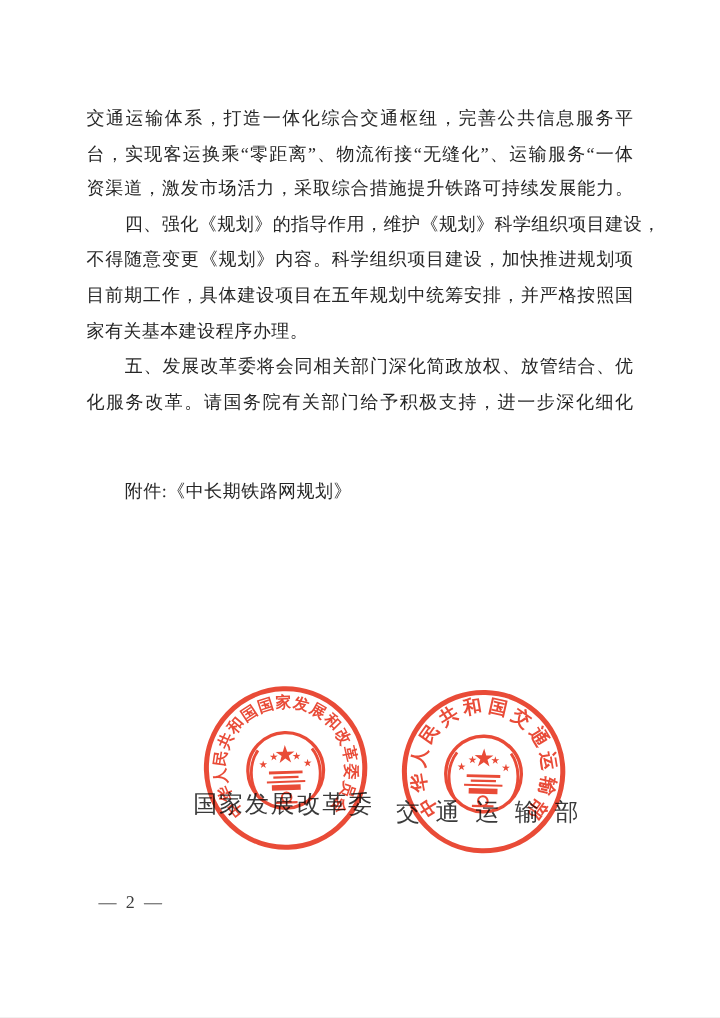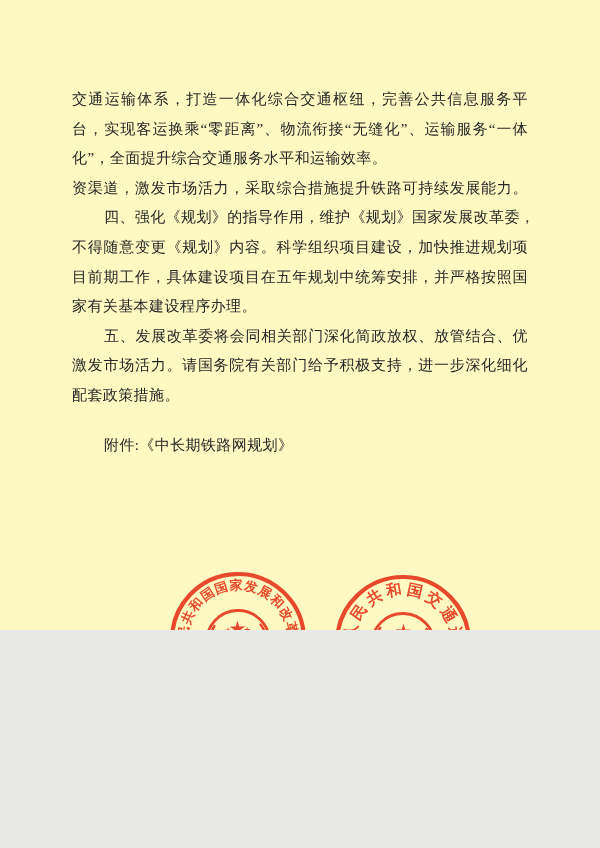--- a/index.html
+++ b/index.html
@@ -1,21 +1,21 @@
 <!DOCTYPE html>
 <html><head>
 <meta charset="utf-8">
 <style>
   html, body { margin: 0; padding: 0; background: #e8e8e6; }
   .page {
     position: relative;
     width: 600px;
-    height: 630px;
+    height: 848px;
     margin: 0 auto;
-    background: #fef9c3;
+    background: #ffffff;
     overflow: hidden;
     font-family: "Liberation Serif", "DejaVu Serif", serif;
   }
   
   .text-block {
     position: absolute;
     left: 72px;
     top: 85px;
     width: 456px;
   }
@@ -23,21 +23,21 @@
     font-size: 15px;
     line-height: 29.6px;
     height: 29.6px;
     letter-spacing: 0.4px;
     white-space: nowrap;
     text-align: justify;
     color: #262626;
   }
   .line.full { text-align-last: justify; }
   .line.indent { text-indent: 32px; }
-  .line.gap { margin-top: 20px; }
+  .line.gap { margin-top: 45px; }
 
   
   .seal {
     position: absolute;
     width: 142px;
     height: 142px;
     mix-blend-mode: multiply;
     opacity: 0.96;
   }
   #seal-0 { left: 167px; top: 569px; transform: rotate(-2deg); }
@@ -67,29 +67,27 @@
   }
 </style>
 </head>
 <body>
 
 <div class="page">
 
   <div class="text-block" id="text-block" style="color: rgb(38, 38, 38);">
       <div class="line full">交通运输体系，打造一体化综合交通枢纽，完善公共信息服务平</div>
       <div class="line full">台，实现客运换乘“零距离”、物流衔接“无缝化”、运输服务“一体</div>
-      <div class="line">化”，全面提升综合交通服务水平和运输效率。</div>
       <div class="line full">资渠道，激发市场活力，采取综合措施提升铁路可持续发展能力。</div>
-      <div class="line indent full">四、强化《规划》的指导作用，维护《规划》国家发展改革委，</div>
+      <div class="line indent full">四、强化《规划》的指导作用，维护《规划》科学组织项目建设，</div>
       <div class="line full">不得随意变更《规划》内容。科学组织项目建设，加快推进规划项</div>
       <div class="line full">目前期工作，具体建设项目在五年规划中统筹安排，并严格按照国</div>
       <div class="line">家有关基本建设程序办理。</div>
       <div class="line indent full">五、发展改革委将会同相关部门深化简政放权、放管结合、优</div>
-      <div class="line full">激发市场活力。请国务院有关部门给予积极支持，进一步深化细化</div>
-      <div class="line">配套政策措施。</div>
+      <div class="line full">化服务改革。请国务院有关部门给予积极支持，进一步深化细化</div>
       <div class="line indent gap">附件:《中长期铁路网规划》</div>
     </div>
 
   <div class="seal" id="seal-0">
     <svg class="seal-svg" viewBox="0 0 142 142" style="color: rgb(232, 67, 47);">
       <defs>
         <path id="star" fill="currentColor" d="M0,-1 L0.225,-0.309 L0.951,-0.309 L0.363,0.118 L0.588,0.809 L0,0.382 L-0.588,0.809 L-0.363,0.118 L-0.951,-0.309 L-0.225,-0.309 Z"></path>
         <g id="emblem">
           <circle r="31.5" fill="none" stroke="currentColor" stroke-width="2.8"></circle>
           <use href="#star" transform="translate(0,-13) scale(8.2)"></use>

